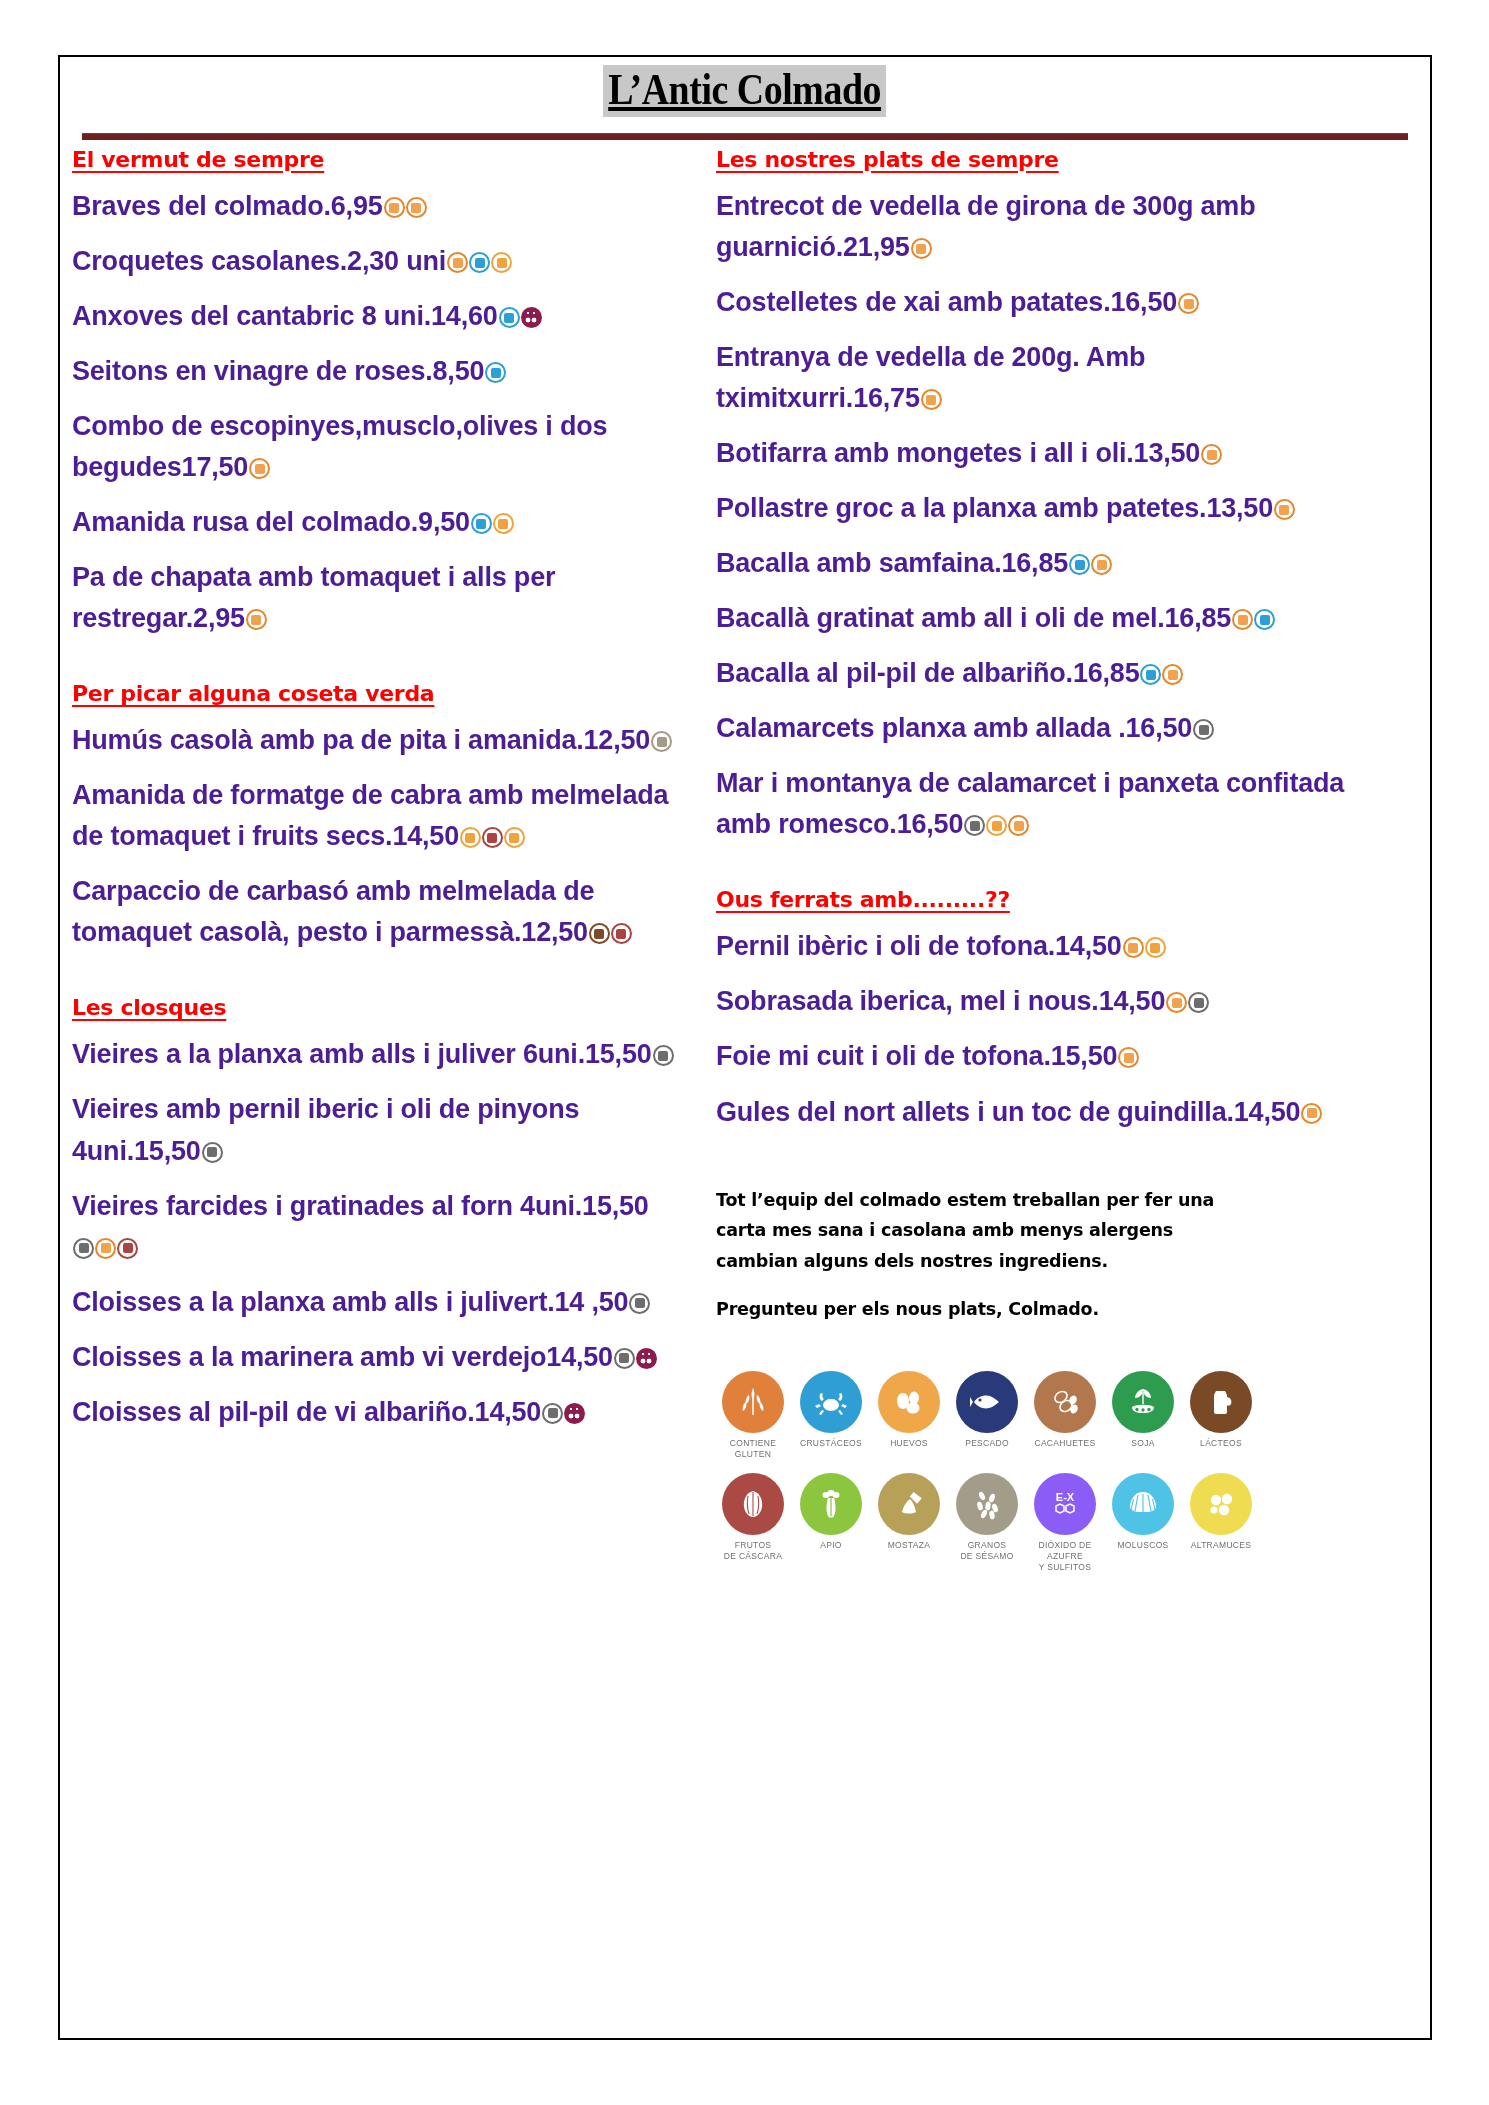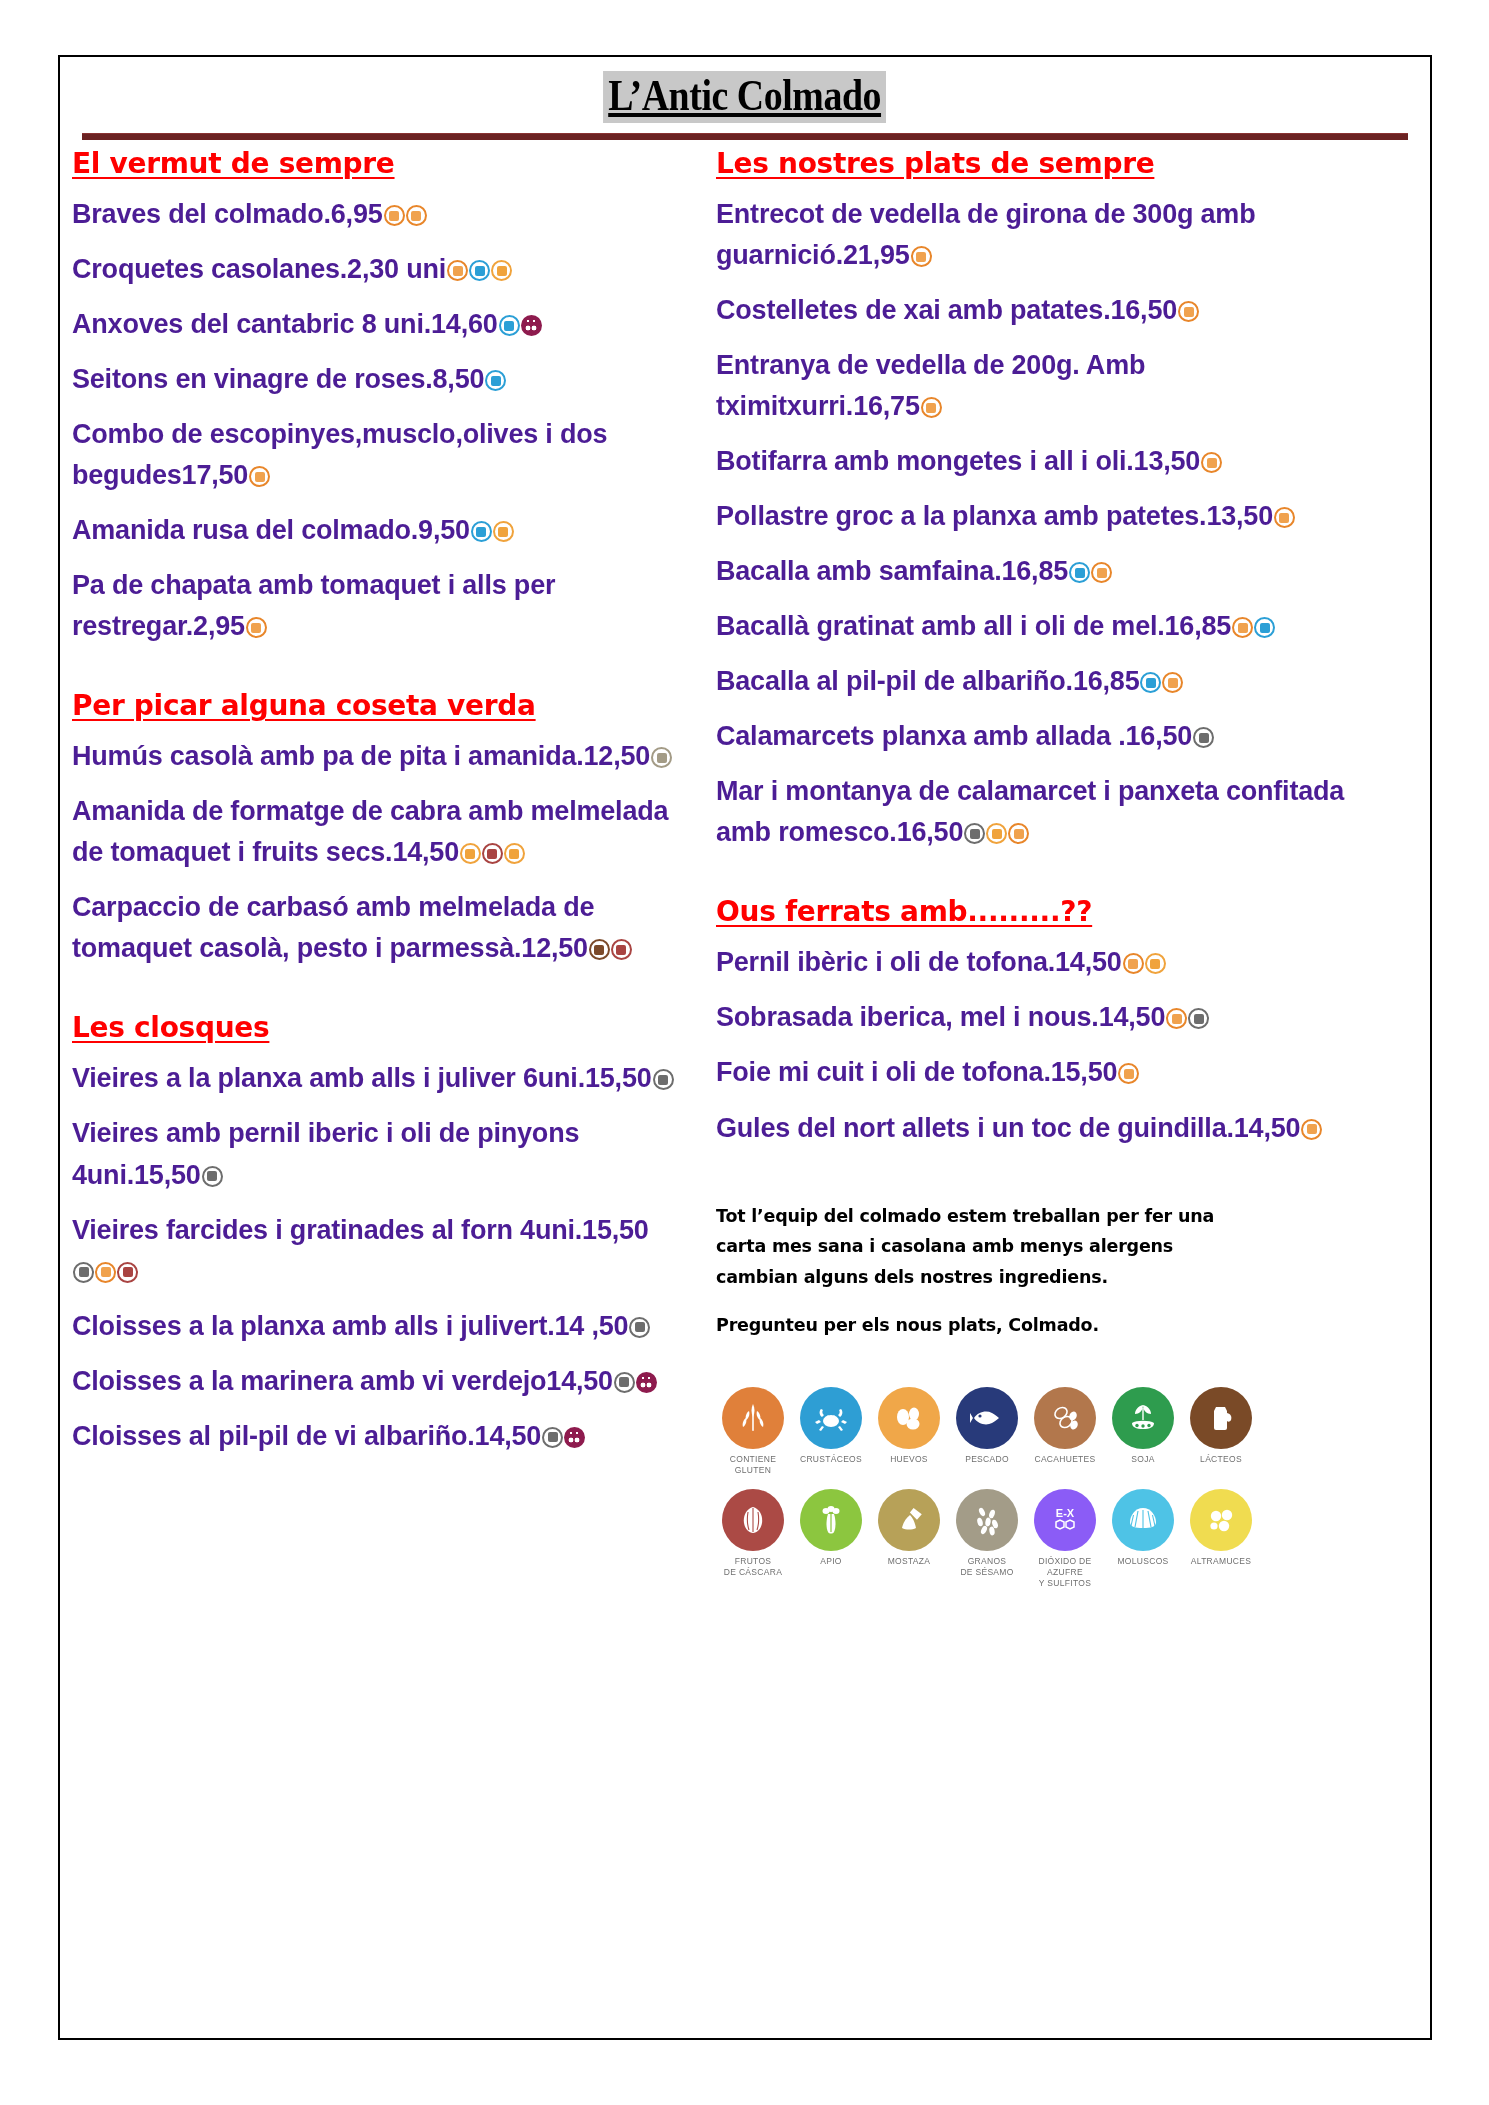--- a/index.html
+++ b/index.html
@@ -24,21 +24,21 @@
   }
 
   
   .header-zone {
     position: absolute;
     left: 0; right: 0; top: 0;
     height: 90px;
   }
   .title-wrap {
     text-align: center;
-    padding-top: 14px;
+    padding-top: 8px;
   }
   .doc-title {
     display: inline-block;
     background: #c8c8c8;
     font-family: "Liberation Serif", serif;
     font-weight: bold;
     font-size: 44px;
     line-height: 1.0;
     letter-spacing: -0.5px;
     padding: 3px 6px 5px 6px;
@@ -66,21 +66,21 @@
     top: 0;
   }
   .col-left  { left: 12px;  width: 620px; }
   .col-right { left: 656px; width: 640px; }
 
   
   .section-head {
     color: #ff0000;
     font-family: "DejaVu Sans", sans-serif;
     font-weight: bold;
-    font-size: 28px;
+    font-size: 22px;
     letter-spacing: -0.3px;
     text-decoration: underline;
     text-underline-offset: 4px;
     text-decoration-thickness: 2px;
     margin: 0 0 14px 0;
     display: inline-block;
   }
   .section { margin-bottom: 8px; }
   .section.gap-lg { margin-bottom: 42px; }
 

